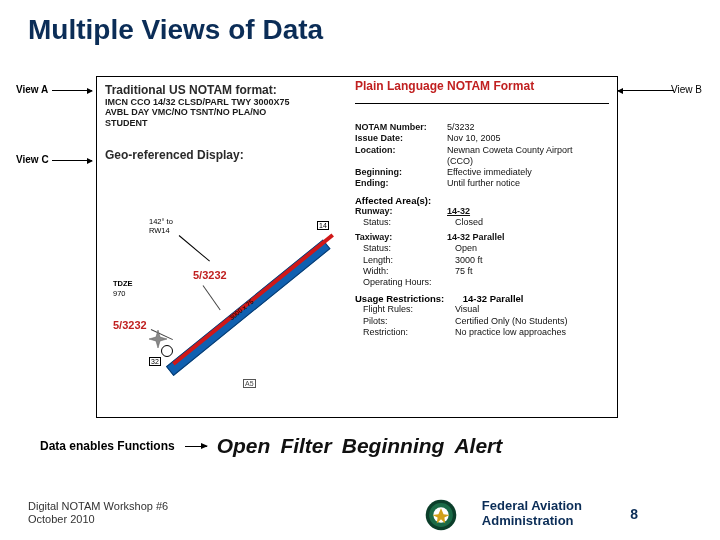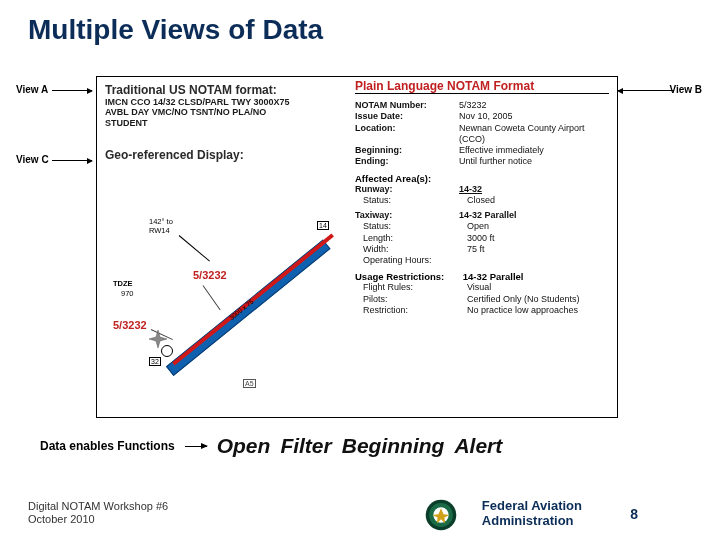--- a/index.html
+++ b/index.html
@@ -28,21 +28,21 @@
   
   .viewlabel {
     position: absolute;
     font-size: 10px;
     font-weight: bold;
   }
   
   .viewlabel-r {
     position: absolute;
     font-size: 10px;
-    font-weight: bold;
+    font-weight: normal;
     text-align: right;
   }
   
   .arrow-h {
     position: absolute;
     height: 0;
     border-top: 1px solid #000;
   }
   .arrow-h::after {
     content: "";
@@ -85,43 +85,43 @@
   .heading-a {
     font-size: 12px;
     font-weight: bold;
     color: #2a2a2a;
   }
   .heading-b {
     font-size: 12px;
     font-weight: bold;
     color: #c02020;
     border-bottom: 1px solid #000;
-    padding-bottom: 0;
-    margin-bottom: 6px;
+    padding-bottom: 10px;
+    margin-bottom: 18px;
   }
   .heading-c {
     font-size: 12px;
     font-weight: bold;
     color: #2a2a2a;
     margin-top: 20px;
   }
   .notamline {
     font-size: 9px;
     font-weight: bold;
     color: #1a1a1a;
     line-height: 1.15;
     max-width: 190px;
   }
   .kv {
     display: flex;
     font-size: 9px;
     color: #111;
     line-height: 1.25;
   }
-  .kv .k { width: 104px; font-weight: bold; color: #111; }
+  .kv .k { width: 92px; font-weight: bold; color: #111; }
   .kv .v { flex: 1; }
   .section-sub {
     font-size: 9.5px;
     font-weight: bold;
     margin-top: 5px;
     color: #000;
   }
   
   .geo {
     position: absolute;
@@ -284,21 +284,21 @@
 
       <div class="heading-c">Geo-referenced Display:</div>
 
       <div class="geo">
 
         <div class="tiny" style="left:36px; top:6px;">142° to</div>
         <div class="tiny" style="left:36px; top:15px;">RW14</div>
         <div class="callout-line" style="left:66px; top:24px; width:40px; height:1px; transform:rotate(40deg); transform-origin:left;"></div>
 
         <div class="tiny" style="left:0px; top:68px; font-weight:bold;">TDZE</div>
-        <div class="tiny" style="left:8px; top:78px;text-align:center;">970</div>
+        <div class="tiny" style="left:0px; top:78px;text-align:center;">970</div>
 
         <div class="runway">
           <div class="rw-base" style="left:10px; top:110px;"></div>
           <div class="rw-twy" style="left:12px; top:107px;"></div>
           <div class="rw-thr" style="left:8px; top:116px;"></div>
           <div class="tiny" style="left:74px; top:77px; transform:rotate(-39deg); font-size:6.5px;">3000 x 75</div>
           <div class="tickbox" style="left:164px; top:-8px;">14</div>
           <div class="tickbox" style="left:-4px; top:128px;">32</div>
         </div>
 

